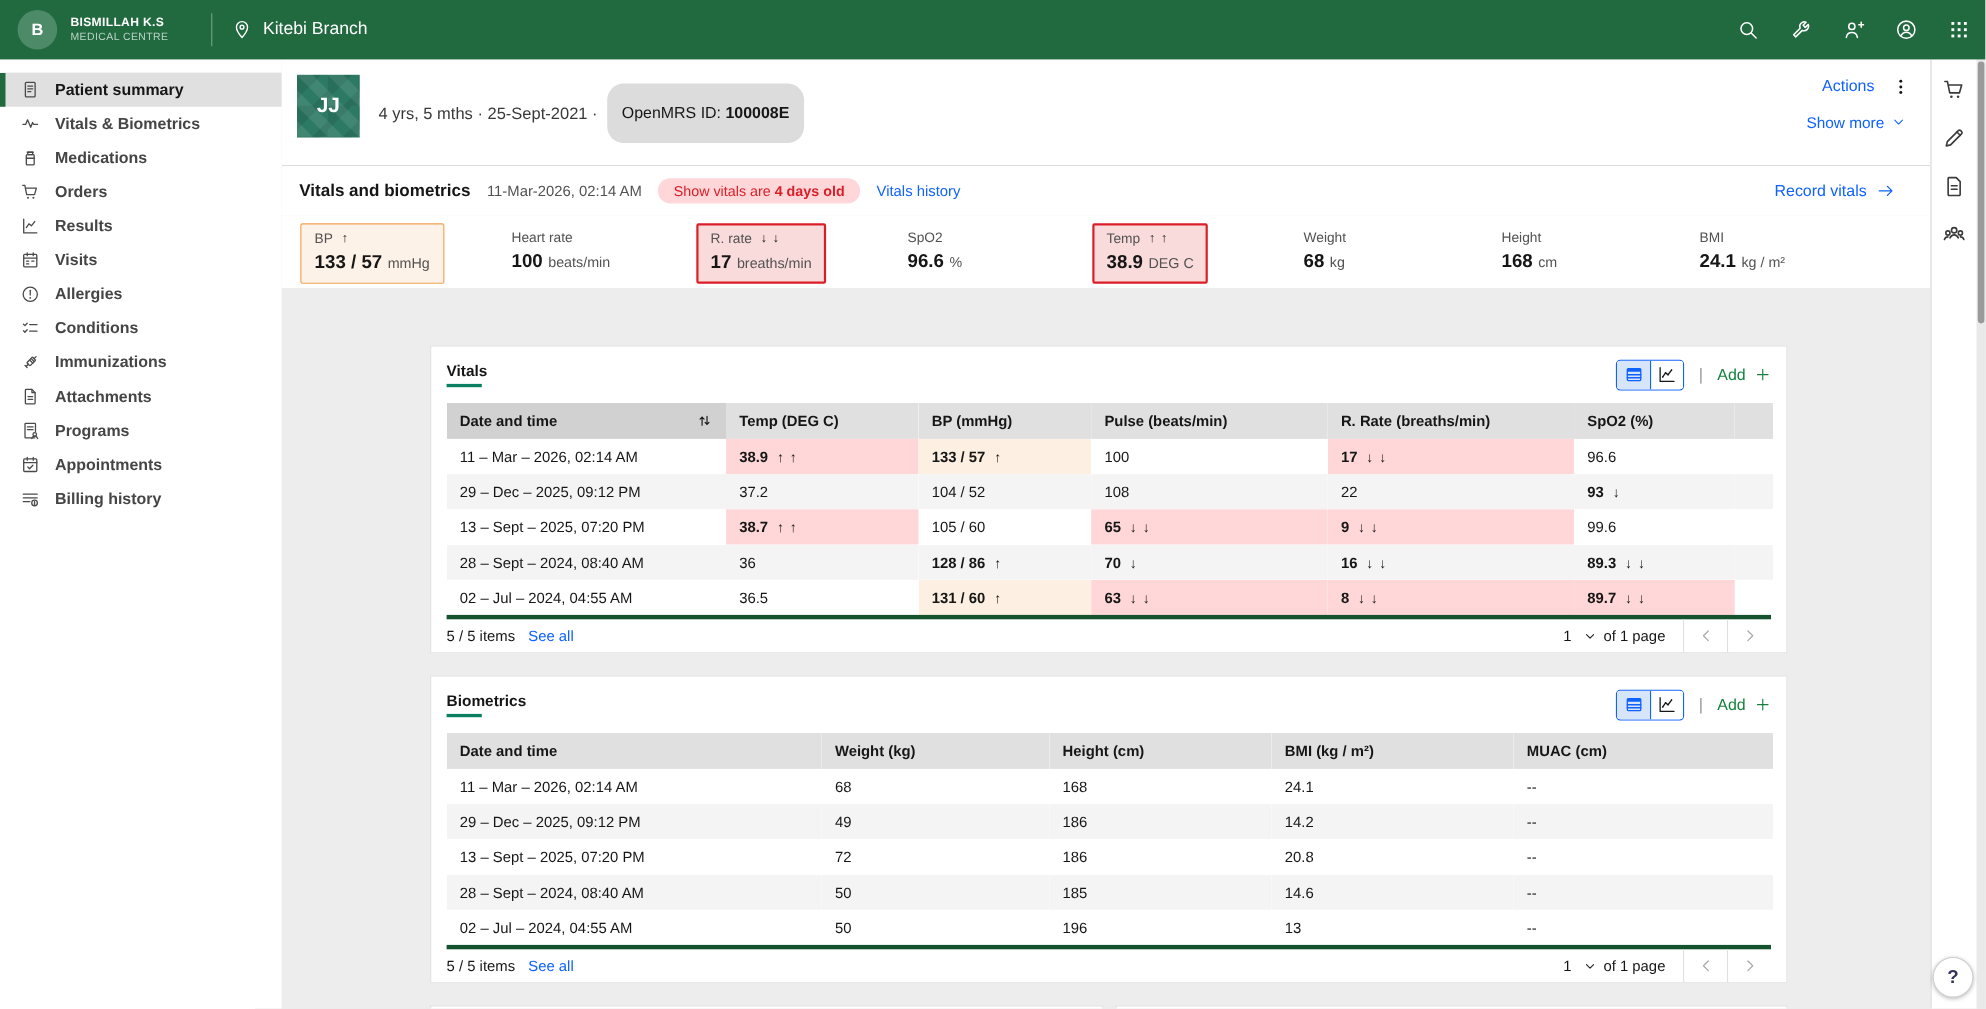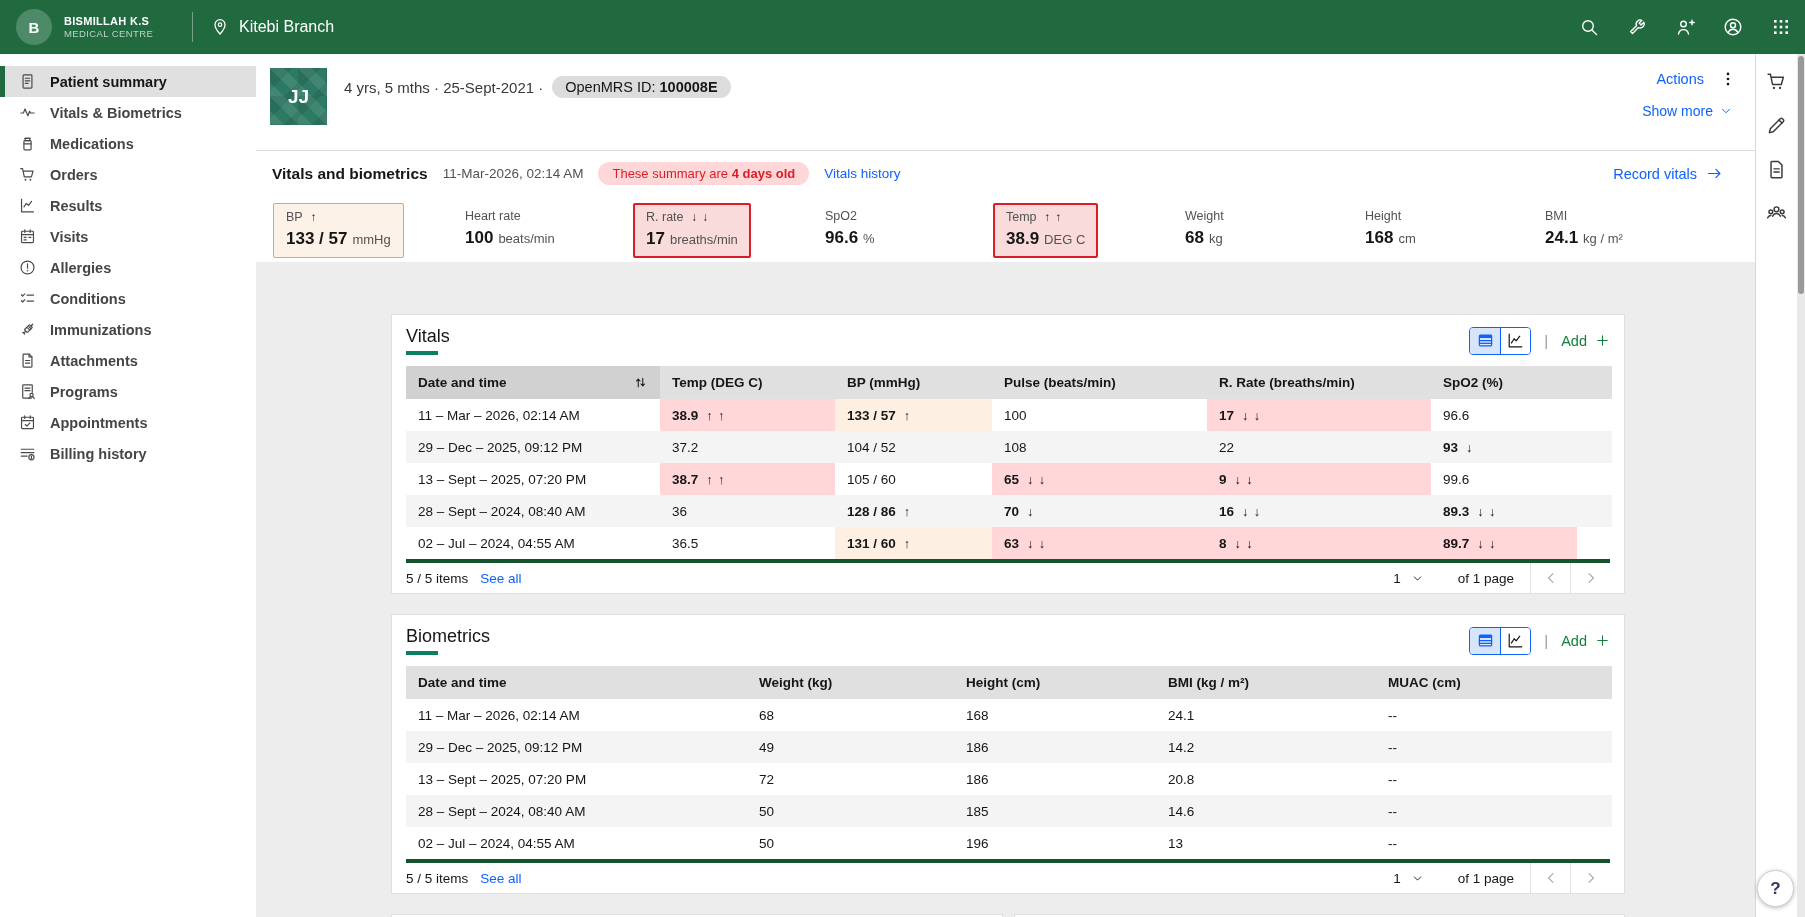--- a/index.html
+++ b/index.html
@@ -46,21 +46,21 @@
                      linear-gradient(-45deg, rgba(0,0,0,.10) 25%, transparent 25%, transparent 60%, rgba(0,0,0,.10) 60%);
     background-size:28px 28px; }
   .pinfo { margin-left:17px; padding-top:13px; }
   .prow1 { display:flex; align-items:center; gap:11px; }
   .pname { font-size:21px; font-weight:bold; letter-spacing:.2px; }
   .psex { font-size:16.5px; color:#393939; }
   .pill { border-radius:13px; padding:3px 11px; font-size:12.5px; white-space:nowrap; }
   .pill.blue { background:#d0e2ff; color:#0043ce; }
   .pill.gray { background:#e0e0e0; color:#161616; }
   .prow2 { margin-top:9px; display:flex; align-items:center; gap:9px; font-size:15px; color:#393939; }
-  .idpill { background:#dcdcdc; border-radius:15px; padding:3px 13px; font-size:14.5px; color:#161616; }
+  .idpill { background:#dcdcdc; border-radius:15px; padding:19px 13px; font-size:14.5px; color:#161616; }
   .banner-right { margin-left:auto; display:flex; flex-direction:column; align-items:flex-end; padding-top:16px; }
   .actions-row { display:flex; align-items:center; gap:15px; }
   .link { color:#0f62fe; text-decoration:none; cursor:pointer; }
   .actions-label { font-size:14.5px; }
   .kebab { width:18px; height:18px; color:#161616; cursor:pointer; }
   .showmore { margin-top:15px; font-size:14px; display:flex; align-items:center; gap:6px; margin-right:4px; }
   .cd { width:14px; height:14px; }
 
   
   .vstrip { background:#fff; height:45px; flex:none; display:flex; align-items:center; gap:15px; padding:0 32px 0 16px; }
@@ -80,21 +80,21 @@
   .tbox.critical { border:2px solid #da1e28; background:#fadbdc; padding:5px 11px 7px; }
   .tlabel { font-size:12.5px; color:#525252; display:flex; align-items:center; gap:8px; white-space:nowrap; }
   .tarr { color:#161616; font-size:11.5px; font-weight:bold; letter-spacing:1px; }
   .tvrow { margin-top:5px; font-size:17px; font-weight:600; color:#161616; white-space:nowrap; }
   .tunit { font-size:13px; font-weight:normal; color:#525252; margin-left:5px; }
 
   
   .graybody { flex:1; background:#ededed; padding:52px 0 0 135px; overflow:hidden; }
   .card { width:1234px; background:#fff; border:1px solid #e0e0e0; margin-bottom:20px; }
   .card-head { height:51px; display:flex; align-items:center; padding:0 14px; }
-  .card-title { font-size:18px; font-weight:normal; }
+  .card-title { font-size:14px; font-weight:bold; }
   .card-title::after { content:""; display:block; width:32px; height:3.5px; background:#0a7f62; margin-top:4px; }
   .head-controls { margin-left:auto; display:flex; align-items:center; gap:13px; }
   .toggle { display:flex; border:1px solid #0f62fe; border-radius:4px; overflow:hidden; }
   .tbtn { width:30px; height:26px; border:none; background:#fff; color:#161616; display:grid; place-items:center; cursor:pointer; padding:0; }
   .tbtn + .tbtn { border-left:1px solid #0f62fe; }
   .tbtn.active { background:#d7e5fb; color:#0f62fe; }
   .tbtn .ico { width:17px; height:17px; }
   .vbar { color:#999; font-size:15px; }
   .addbtn { display:flex; align-items:center; gap:8px; background:none; border:none; color:#15803d; font-size:14.5px; cursor:pointer; }
   .addbtn .ico { width:15px; height:15px; }
@@ -107,21 +107,21 @@
   .dtable td { height:32px; padding:0 12px; color:#161616; white-space:nowrap; overflow:hidden; }
   .dtable tbody tr:nth-child(even) td { background:#f4f4f4; }
   .dtable td.critical { background:#ffd7d9; font-weight:bold; }
   .dtable td.warning { background:#fdf0e2; font-weight:bold; }
   .arr { margin-left:8px; font-weight:bold; font-size:12.5px; letter-spacing:1px; }
 
   .card-foot { height:34px; margin:0 14px; border-top:4px solid #14532d; display:flex; align-items:center; font-size:13.5px; }
   .seeall { margin-left:12px; font-size:13.5px; }
   .pagesel { display:flex; align-items:center; gap:10px; padding:0 6px 0 14px; height:100%; cursor:pointer; }
   .pagesel .ico { width:13px; height:13px; color:#161616; }
-  .fpage { margin:0 16px 0 28px; }
+  .fpage { margin:0 16px 0 0; }
   .pbtn { width:40px; height:100%; border:none; border-left:1px solid #e0e0e0; background:none; color:#a8a8a8; display:grid; place-items:center; cursor:default; padding:0; }
   .pbtn .ico { width:16px; height:16px; }
 
   .peek-row { display:flex; gap:11px; width:1234px; margin-top:18px; }
   .peek { flex:1; height:12px; background:#fff; border:1px solid #e0e0e0; border-bottom:none; }
 </style>
 </head>
 <body>
 
 <header class="topbar">
@@ -366,21 +366,21 @@
               <path d="M5 7.5l5 5 5-5"></path>
             </svg>
           </span>
       </a>
     </div>
   </section>
 
   <section class="vstrip">
     <span class="vs-title">Vitals and biometrics</span>
     <span class="vs-date">11-Mar-2026, 02:14 AM</span>
-    <span class="vs-alert"><span>These summary are</span>&nbsp;<b>4 days old</b></span>
+    <span class="vs-alert"><span>Show vitals are</span>&nbsp;<b>4 days old</b></span>
     <a class="link vs-hist">Vitals history</a>
     <span class="spacer"></span>
     <a class="link record">
       <span>Record vitals</span>
       <span class="ico">
           <svg viewBox="0 0 20 20" fill="none" stroke="currentColor" stroke-width="1.4" stroke-linecap="round" stroke-linejoin="round">
             <path d="M2.8 10h13.6M11.6 5.2L16.4 10l-4.8 4.8"></path>
           </svg>
         </span>
     </a>

